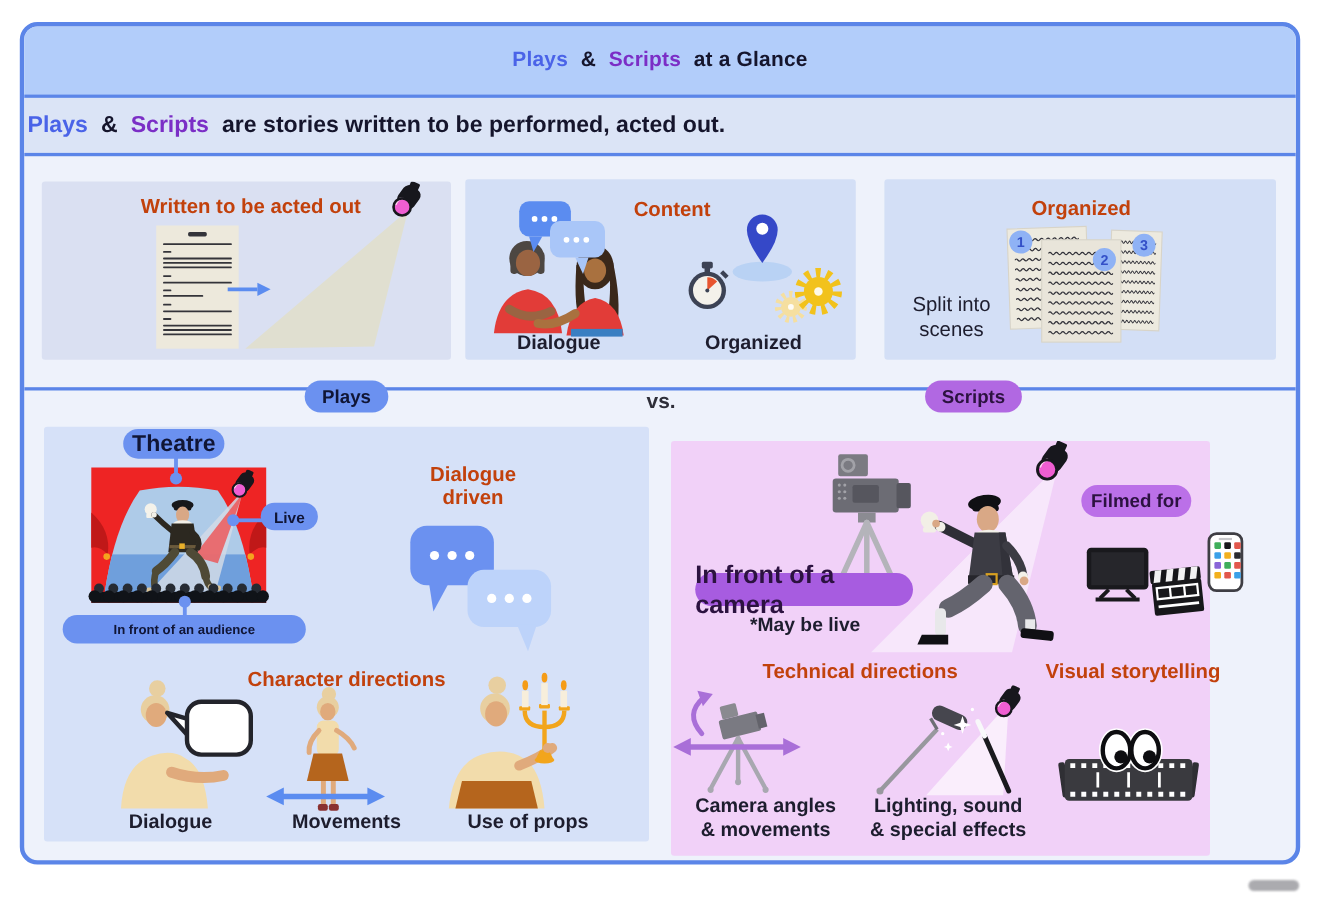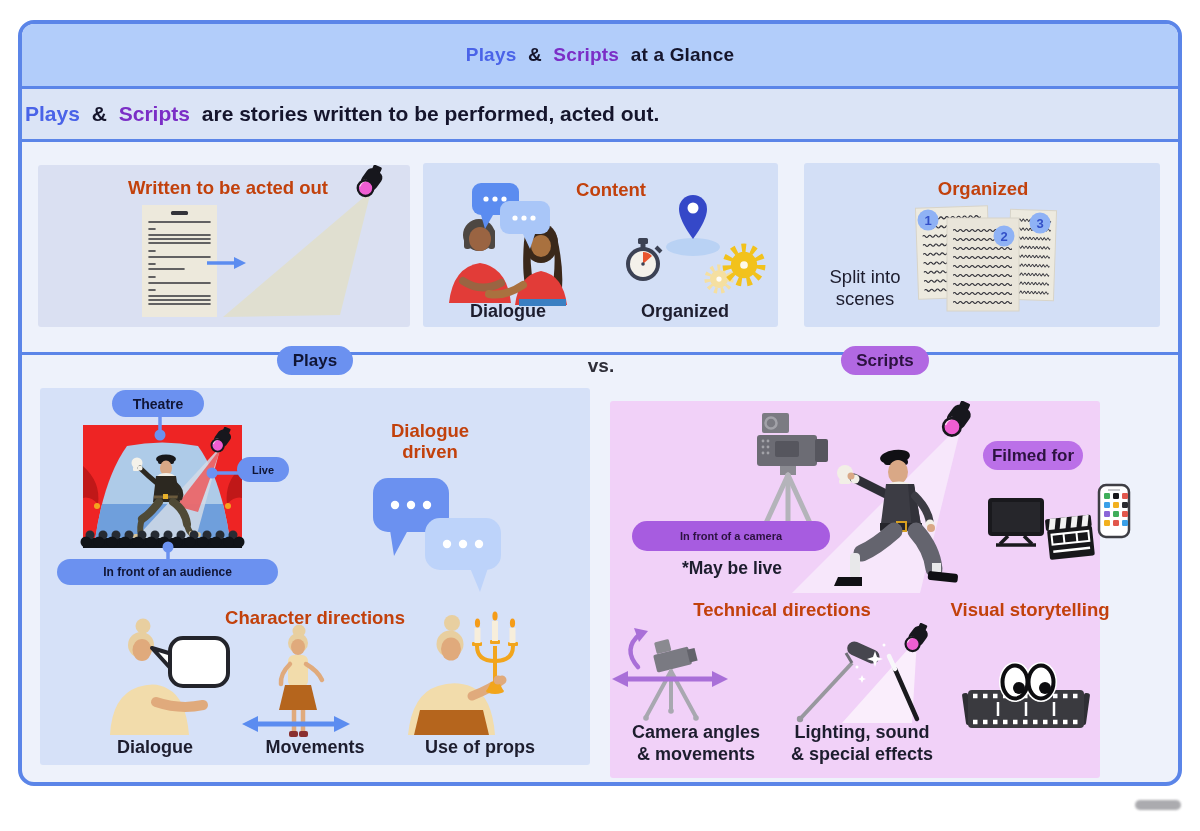--- a/index.html
+++ b/index.html
@@ -378,22 +378,22 @@
           <rect x="434.5" y="240" width="6" height="15" fill="#f7eedb"></rect>
           <rect x="452" y="233" width="6" height="20" fill="#f7eedb"></rect>
           <rect x="469.5" y="240" width="6" height="15" fill="#f7eedb"></rect>
           <ellipse cx="437.5" cy="235" rx="2.6" ry="4.5" fill="#f59c18"></ellipse>
           <ellipse cx="455" cy="228" rx="2.6" ry="4.5" fill="#f59c18"></ellipse>
           <ellipse cx="472.5" cy="235" rx="2.6" ry="4.5" fill="#f59c18"></ellipse>
           <circle cx="458" cy="292" r="4.5" fill="#e0aa7c"></circle>
         </g>
       </g>
     </svg>
-    <div class="pill pill-blue" style="left:72px;top:2px;width:92px;height:27px;font-size:14px;">Theatre</div>
-    <div class="pill pill-blue" style="left:197px;top:69px;width:52px;height:25px;font-size:11px;">Live</div>
+    <div class="pill pill-blue" style="left:72px;top:2px;width:92px;height:27px;font-size:21px;">Theatre</div>
+    <div class="pill pill-blue" style="left:197px;top:69px;width:52px;height:25px;font-size:14px;">Live</div>
     <div class="pill pill-blue" style="left:17px;top:171px;width:221px;height:26px;font-size:12px;">In front of an audience</div>
     <div class="hd pre" style="left:310px;top:32px;width:160px;">Dialogue
 driven</div>
     <div class="hd" style="left:155px;top:219px;width:240px;">Character directions</div>
     <div class="lbl" style="left:45px;top:349px;width:140px;">Dialogue</div>
     <div class="lbl" style="left:205px;top:349px;width:140px;">Movements</div>
     <div class="lbl" style="left:370px;top:349px;width:140px;">Use of props</div>
   </div>
 
   <div class="panel p-scripts">
@@ -537,21 +537,21 @@
         <line x1="444" y1="301" x2="444" y2="315" stroke="#fff" stroke-width="2.5"></line>
         <ellipse cx="405" cy="281" rx="16" ry="20" fill="#fff"></ellipse>
         <ellipse cx="431" cy="281" rx="16" ry="20" fill="#fff"></ellipse>
         <ellipse cx="405" cy="281" rx="12.5" ry="16.5" fill="#fff" stroke="#0d0d10" stroke-width="4"></ellipse>
         <ellipse cx="431" cy="281" rx="12.5" ry="16.5" fill="#fff" stroke="#0d0d10" stroke-width="4"></ellipse>
         <circle cx="409" cy="287" r="6" fill="#0d0d10"></circle>
         <circle cx="435" cy="287" r="6" fill="#0d0d10"></circle>
       </g>
     </svg>
     <div class="pill pill-purple" style="left:373px;top:40px;width:100px;height:29px;font-size:17px;background:#bb70e8;">Filmed for</div>
-    <div class="pill pill-purple" style="left:22px;top:120px;width:198px;height:30px;font-size:11px;background:#a75ce0;">In front of a camera</div>
+    <div class="pill pill-purple" style="left:22px;top:120px;width:198px;height:30px;font-size:23px;background:#a75ce0;">In front of a camera</div>
     <div class="lbl" style="left:32px;top:157px;width:180px;font-weight:600;font-size:17.5px;">*May be live</div>
     <div class="hd" style="left:300px;top:198px;width:240px;">Visual storytelling</div>
     <div class="hd" style="left:52px;top:198px;width:240px;">Technical directions</div>
     <div class="lbl pre" style="left:172px;top:321px;width:160px;">Lighting, sound
 &amp; special effects</div>
     <div class="lbl pre" style="left:6px;top:321px;width:160px;">Camera angles
 &amp; movements</div>
   </div>
 
 </div>

